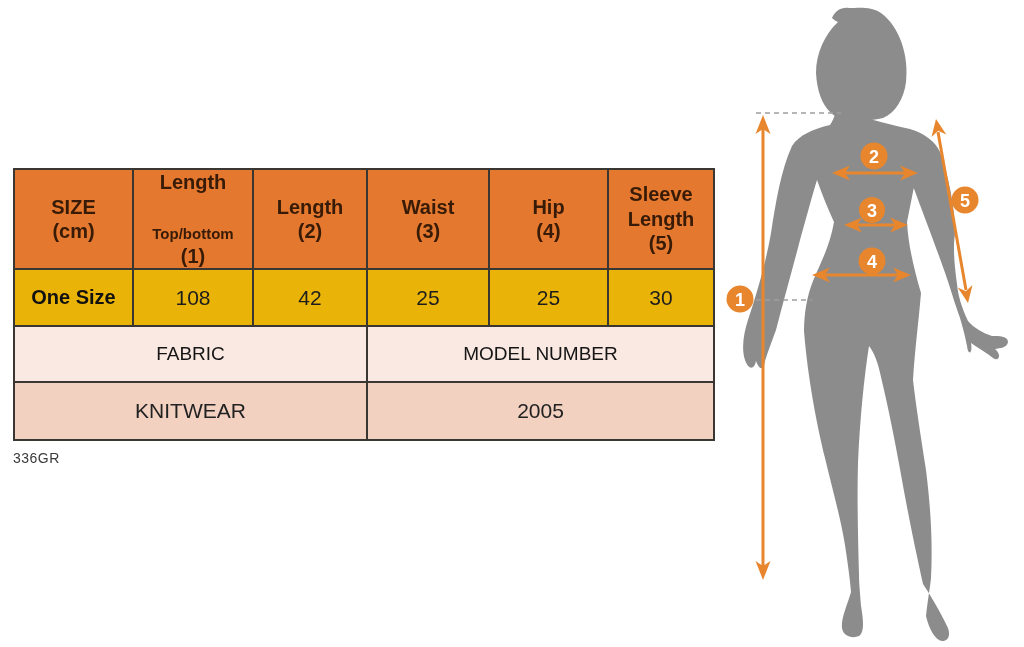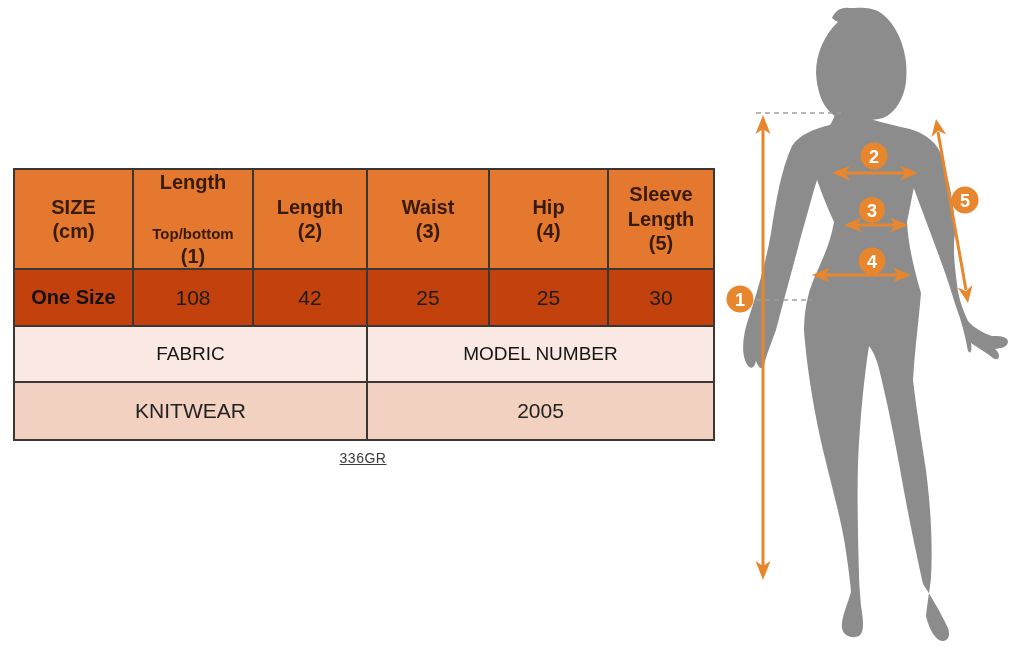--- a/index.html
+++ b/index.html
@@ -13,27 +13,27 @@
   }
   table.size-table th, table.size-table td{
     border:2px solid #3a3632;text-align:center;vertical-align:middle;
     padding:0;color:#1d1d1d;
   }
   tr.hdr th{
     background:#e4782f;height:96px;color:#371b07;font-weight:bold;font-size:20px;
   }
   tr.hdr th span{display:block;line-height:1.22;}
   tr.hdr th:nth-child(2) .l2{font-size:15px;margin-top:31px;}
-  tr.size-row td{background:#c2410c;height:55px;font-size:21px;text-align:center;}
+  tr.size-row td{background:#eab308;height:55px;font-size:21px;text-align:center;}
   tr.size-row td.lbl{font-weight:bold;font-size:20px;color:#111;}
   tr.info-label-row td{background:#fae9e2;height:54px;font-weight:normal;font-size:19px;color:#151515;}
   tr.info-value-row td{background:#f3d1c1;height:56px;font-size:21px;color:#222;}
   .footnote{
-    position:absolute;left:13px;top:450px;width:700px;text-align:center;
-    font-size:14px;color:#3a3a3a;letter-spacing:0.5px;text-decoration:underline;
+    position:absolute;left:13px;top:450px;width:700px;text-align:left;
+    font-size:14px;color:#3a3a3a;letter-spacing:0.5px;
   }
   .figure-svg{position:absolute;left:700px;top:0;}
   .marker-num{
     font-family:"Liberation Sans", sans-serif;font-weight:bold;font-size:18px;
     fill:#ffffff;text-anchor:middle;
   }
 </style>
 </head>
 <body>
 

